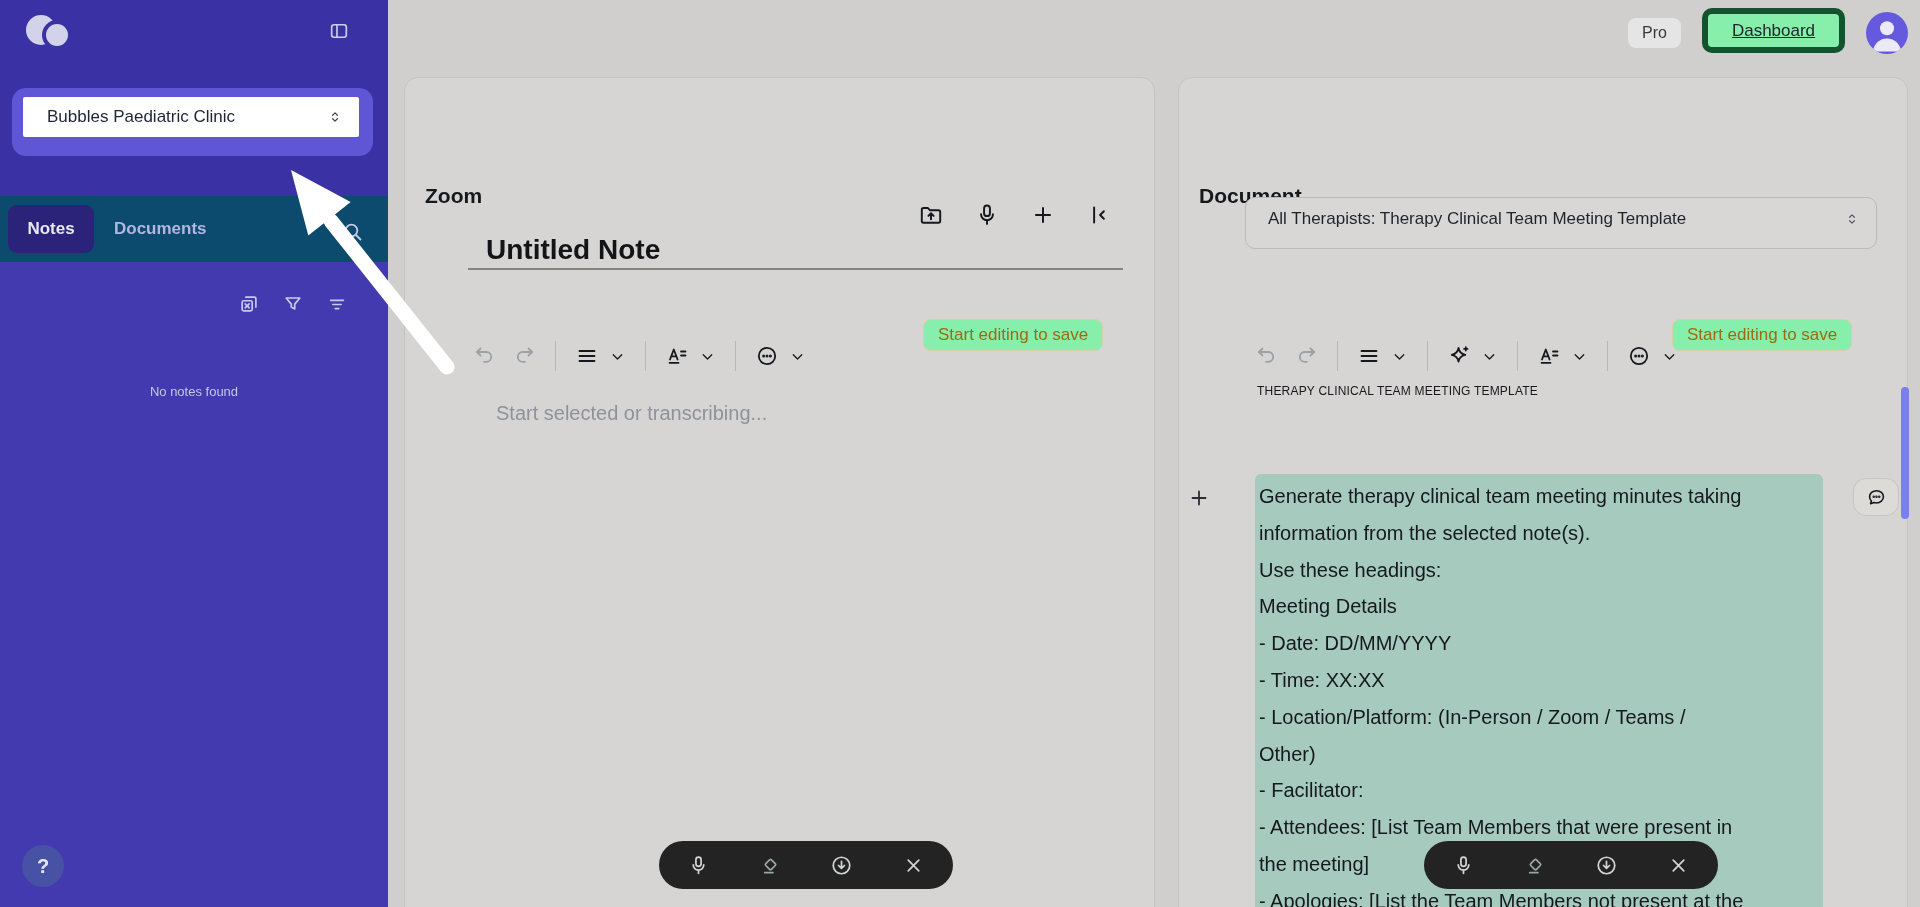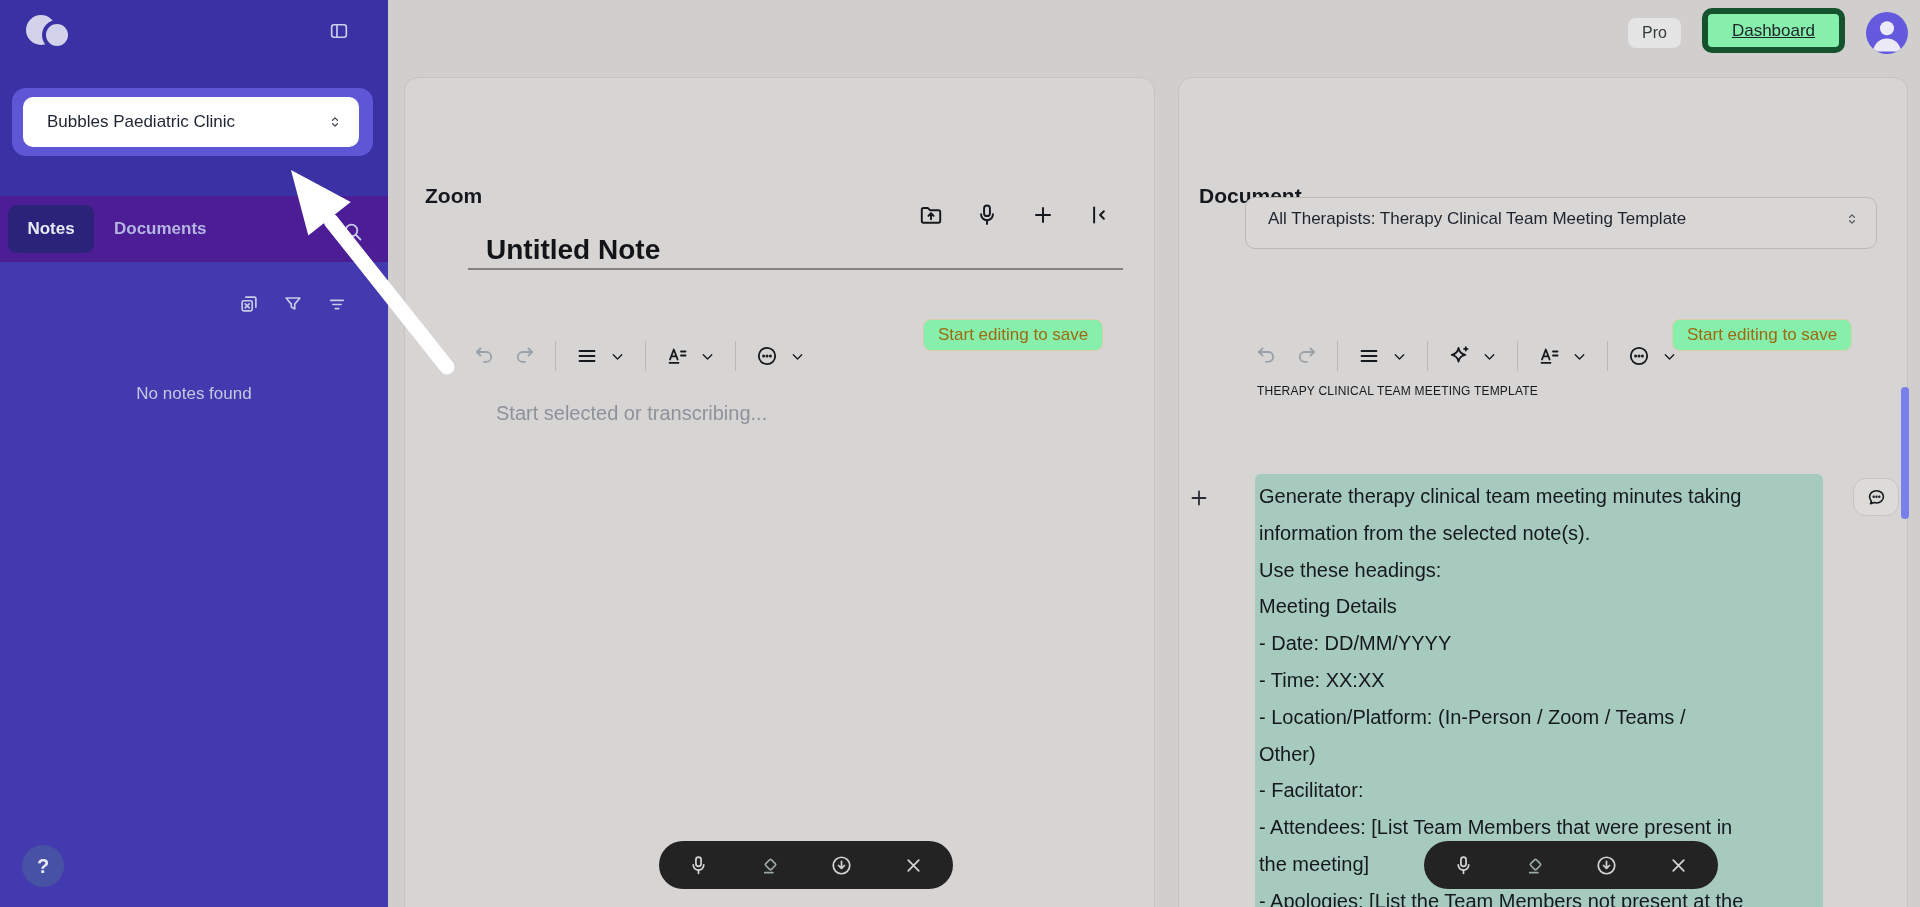--- a/index.html
+++ b/index.html
@@ -10,34 +10,34 @@
   .ic { stroke:currentColor; fill:none; stroke-width:1.8; stroke-linecap:round; stroke-linejoin:round; }
 
   
   .sidebar { position:absolute; left:0; top:0; width:388px; height:907px; background:#3a32a4; z-index:5; }
   .logo { position:absolute; left:26px; top:15px; width:46px; height:30px; }
   .logo .c1 { position:absolute; left:0; top:0; width:30px; height:30px; border-radius:50%; background:#d2d2ea; }
   .logo .c2 { position:absolute; left:20px; top:9px; width:22px; height:22px; border-radius:50%; background:#d2d2ea; box-shadow:0 0 0 4px #3a32a4; }
   .sidebar-toggle { position:absolute; left:328px; top:20px; color:#cdd0ea; cursor:pointer; }
 
   .clinic-wrap { position:absolute; left:12px; top:88px; width:361px; height:68px; background:#5e56d4; border-radius:14px; }
-  .clinic-select { position:absolute; left:11px; top:9px; width:336px; height:50px; background:#ffffff; border-radius:10px; display:flex; align-items:center; padding:0 16px 0 24px; cursor:pointer; }
+  .clinic-select { position:absolute; left:11px; top:9px; width:336px; height:40px; background:#ffffff; border-radius:2px; display:flex; align-items:center; padding:0 16px 0 24px; cursor:pointer; }
   .clinic-select .val { flex:1; font-size:17px; font-weight:500; color:#1e2433; }
   .clinic-select .updown { color:#3f4450; }
 
-  .tab-strip { position:absolute; left:0; top:196px; width:388px; height:66px; background:#4c1d95; }
+  .tab-strip { position:absolute; left:0; top:196px; width:388px; height:66px; background:#0c4a6e; }
   .tab { position:absolute; top:9px; height:48px; display:flex; align-items:center; font-size:17px; font-weight:600; cursor:pointer; }
   .tab-notes { left:8px; width:86px; justify-content:center; background:#2a2379; border-radius:9px; color:#e8e9f6; }
   .tab-docs { left:114px; color:#b4b6e2;text-align:center; }
   .search-btn { position:absolute; left:341px; top:220px; color:#c9cbe8; cursor:pointer; }
 
   .list-area { position:absolute; left:0; top:262px; width:388px; height:645px; background:#433aaf; }
   .list-toolbar { position:absolute; right:40px; top:31px; display:flex; gap:22px; color:#c9cbe8; }
   .list-toolbar span { cursor:pointer; }
-  .empty-state { position:absolute; left:0; top:122px; width:100%; text-align:center; font-size:17px; color:#c5c7e2; }
+  .empty-state { position:absolute; left:0; top:122px; width:100%; text-align:center; font-size:13px; color:#c5c7e2; }
   .help-fab { position:absolute; left:22px; top:845px; width:42px; height:42px; border-radius:50%; background:#4852a4; color:#e7e9f5; font-size:20px; font-weight:600; display:flex; align-items:center; justify-content:center; cursor:pointer; }
 
   
   .pro-badge { position:absolute; left:1628px; top:18px; height:30px; padding:0 14px; background:#e5e5e5; border-radius:8px; display:flex; align-items:center; font-size:16px; font-weight:500; color:#333d38; }
   .dashboard-btn { position:absolute; left:1702px; top:8px; width:143px; height:45px; background:#86efac; border:6px solid #14532d; border-radius:10px; display:flex; align-items:center; justify-content:center; font-size:17px; color:#21262e; cursor:pointer;text-decoration:underline; }
   .avatar { position:absolute; left:1866px; top:12px; width:42px; height:42px; border-radius:50%; background:#655add; overflow:hidden; cursor:pointer; }
 
   
   .panel { position:absolute; top:77px; height:870px; background:#d6d5d3; border:1px solid #c5c4c2; border-radius:14px; }
   .note-panel { left:404px; width:751px; }

